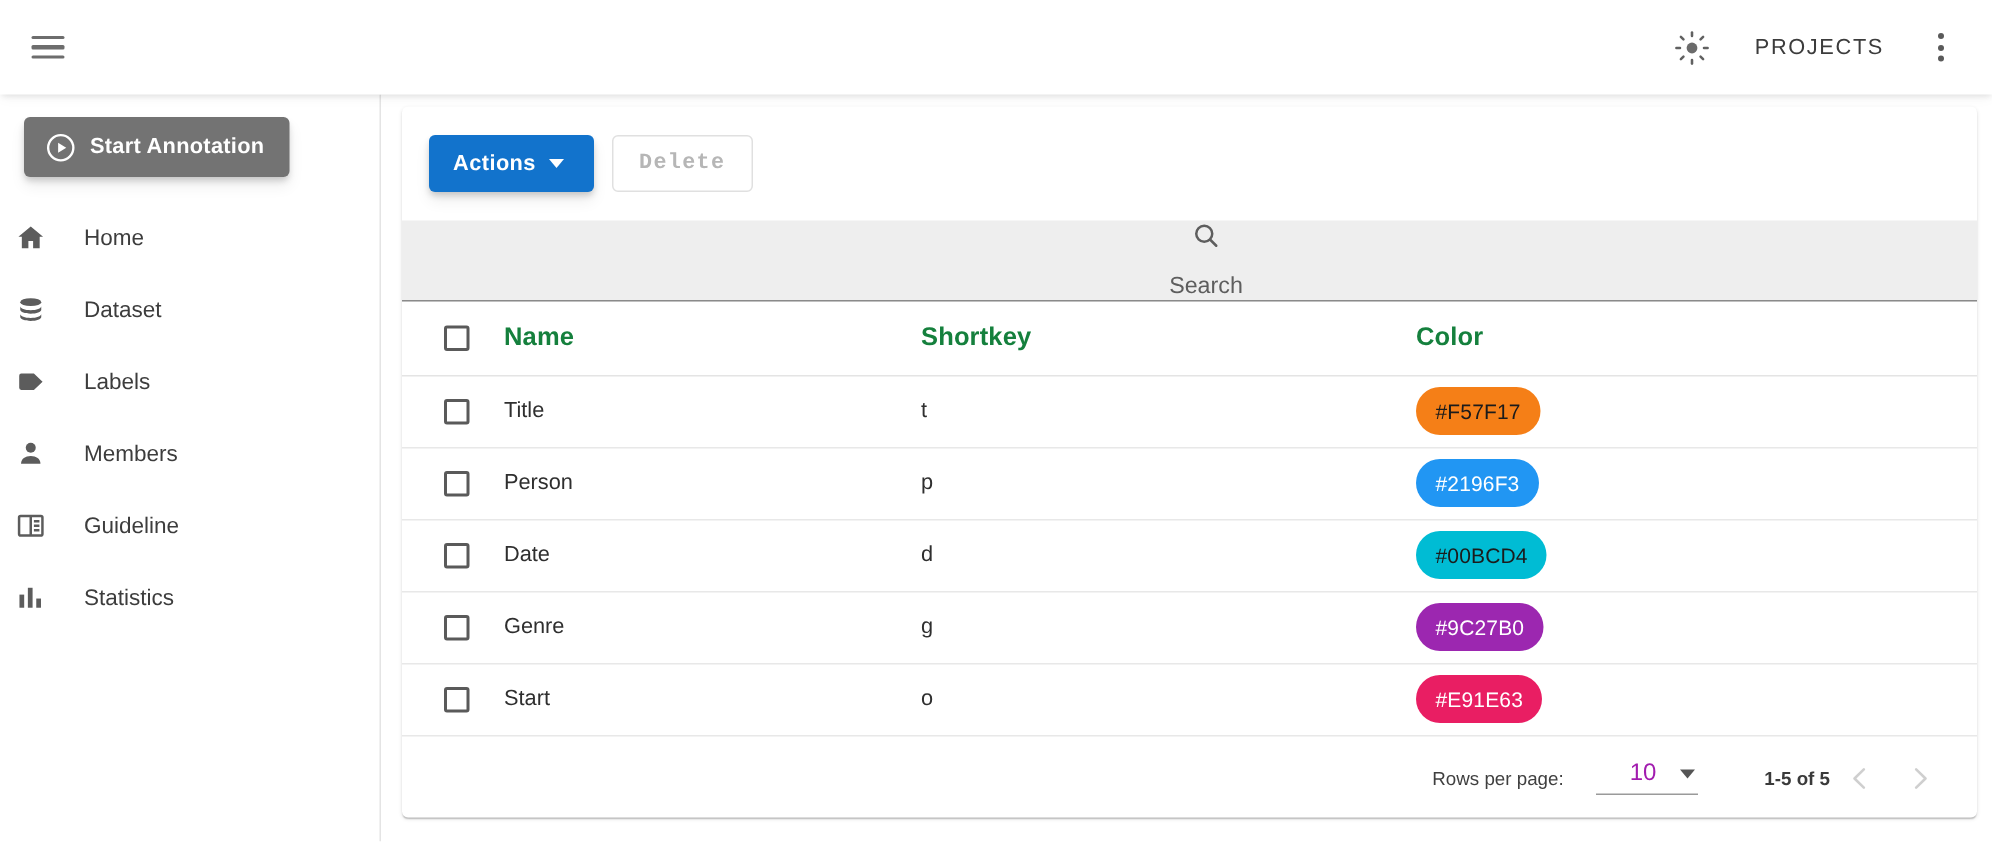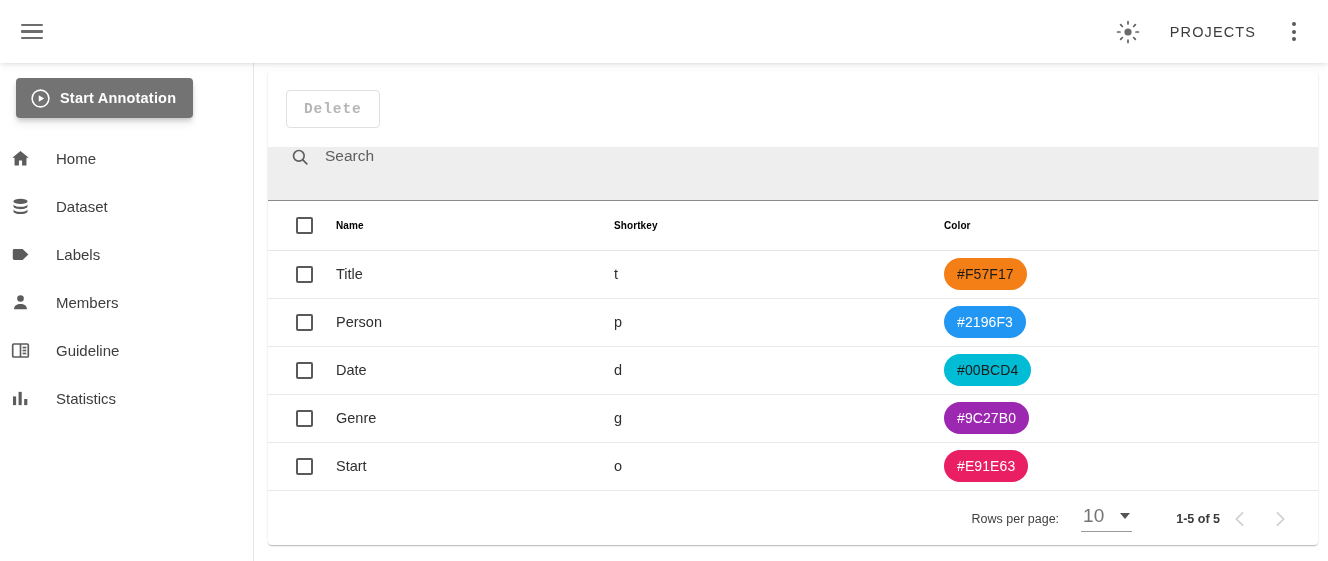--- a/index.html
+++ b/index.html
@@ -73,33 +73,33 @@
   }
   .caret { width:0;height:0;border-left:5px solid transparent;border-right:5px solid transparent;border-top:6px solid #fff; }
   .delete-btn {
     height:38px; padding:0 17px; background:transparent;
     border:1px solid #e0e0e0; border-radius:4px; color:#b6b6b6;
     font-family:Liberation Mono, monospace; font-size:14.5px; font-weight:bold; letter-spacing:.9px;
     cursor:default;
   }
   .searchbar {
     height:54px; background:#eeeeee; border-bottom:1px solid #8a8a8a;
-    display:flex; padding-left:22px; gap:15px; cursor:text;
+    display:flex; align-items:center; padding-left:22px; gap:15px; cursor:text;flex-direction:column;
   }
   .search-placeholder { font-size:15.5px; color:#5e5e5e; }
 
   
   table { width:100%; border-collapse:collapse; table-layout:fixed; }
   th, td { text-align:left; }
   .col-chk { width:68px; }
   .col-name { width:278px; }
   .col-key  { width:330px; }
   .col-color{ width:auto; }
   thead th {
-    height:49px; font-size:10px; font-weight:bold; color:#000000;
+    height:49px; font-size:17px; font-weight:bold; color:#15803d;
     border-bottom:1px solid #e4e4e4; vertical-align:middle; letter-spacing:.1px;
   }
   thead th.col-chk { padding-left:28px; }
   tbody td {
     height:48px; font-size:14.5px; color:#2f2f2f;
     border-bottom:1px solid #e8e8e8; vertical-align:middle;
   }
   tbody td.col-chk { padding-left:28px; }
   .cbox {
     width:17px; height:17px; border:2px solid #5a5a5a; border-radius:2px;
@@ -114,21 +114,21 @@
   
   .pager {
     height:56px; display:flex; align-items:center; justify-content:flex-end;
     padding-right:18px; gap:0; font-size:12.5px; color:#4a4a4a;
   }
   .rows-label { font-size:12.5px; color:#3f3f3f; }
   .rows-select {
     display:flex; align-items:center; gap:16px; margin-left:22px;
     border-bottom:1px solid #9a9a9a; padding:0 2px 4px 2px; cursor:pointer;
   }
-  .rows-value { font-size:19px; color:#737373; }
+  .rows-value { font-size:16px; color:#a21caf;margin-left:20px; }
   .caret-dark { width:0;height:0;border-left:5px solid transparent;border-right:5px solid transparent;border-top:6px solid #555; }
   .range { margin-left:44px; font-size:12.5px; color:#3a3a3a;font-weight:bold; }
   .chev {
     width:40px; height:40px; display:flex; align-items:center; justify-content:center;
     color:#cfcfcf; cursor:default;
   }
   .chev:first-of-type { margin-left:28px; }
 </style>
 </head>
 <body>
@@ -238,20 +238,24 @@
         </span>
         <span class="nav-label">Statistics</span>
       </div>
 
     </div>
   </div>
 
   <div class="card">
 
     <div class="toolbar">
+      <button class="actions-btn">
+        <span>Actions</span>
+        <span class="caret"></span>
+      </button>
       <button class="delete-btn" disabled="">Delete</button>
     </div>
 
     <div class="searchbar">
       <span style="display:flex;">
         <svg width="20" height="20" viewBox="0 0 24 24" fill="none" stroke="#5e5e5e" stroke-width="2" stroke-linecap="round">
           <circle cx="10.6" cy="10.6" r="6.4"></circle>
           <line x1="15.4" y1="15.4" x2="20.2" y2="20.2"></line>
         </svg>
       </span>

